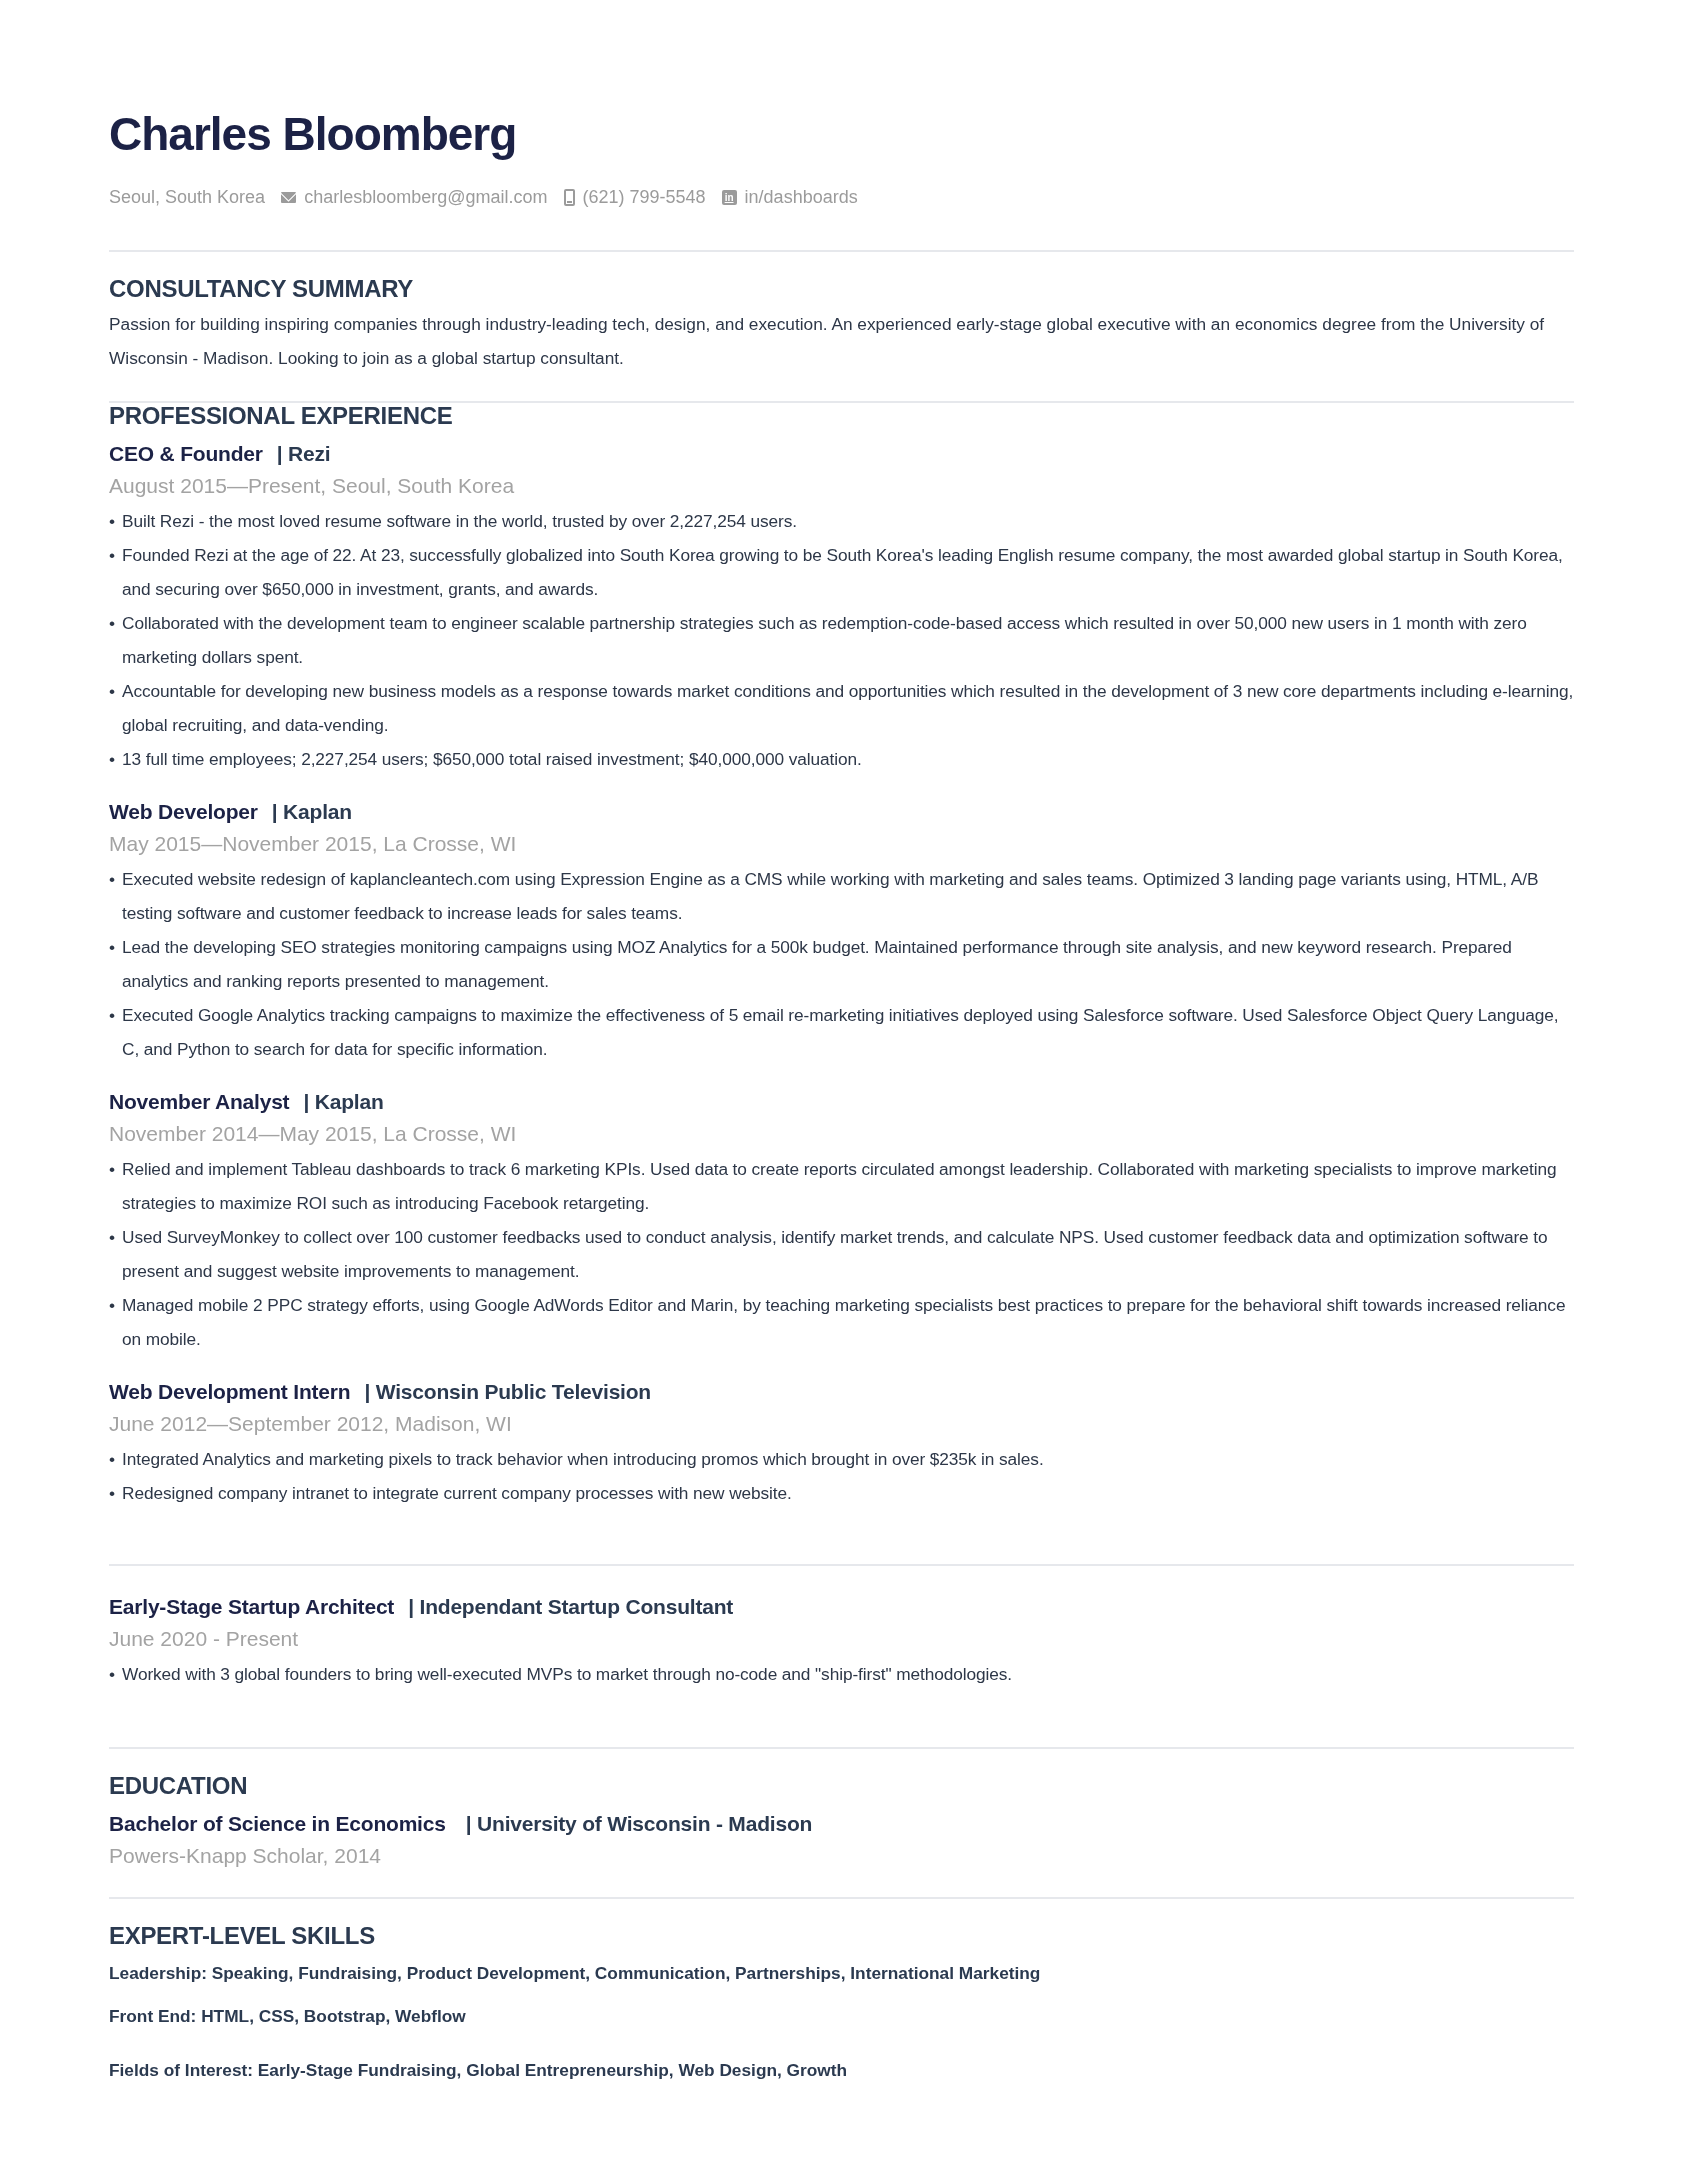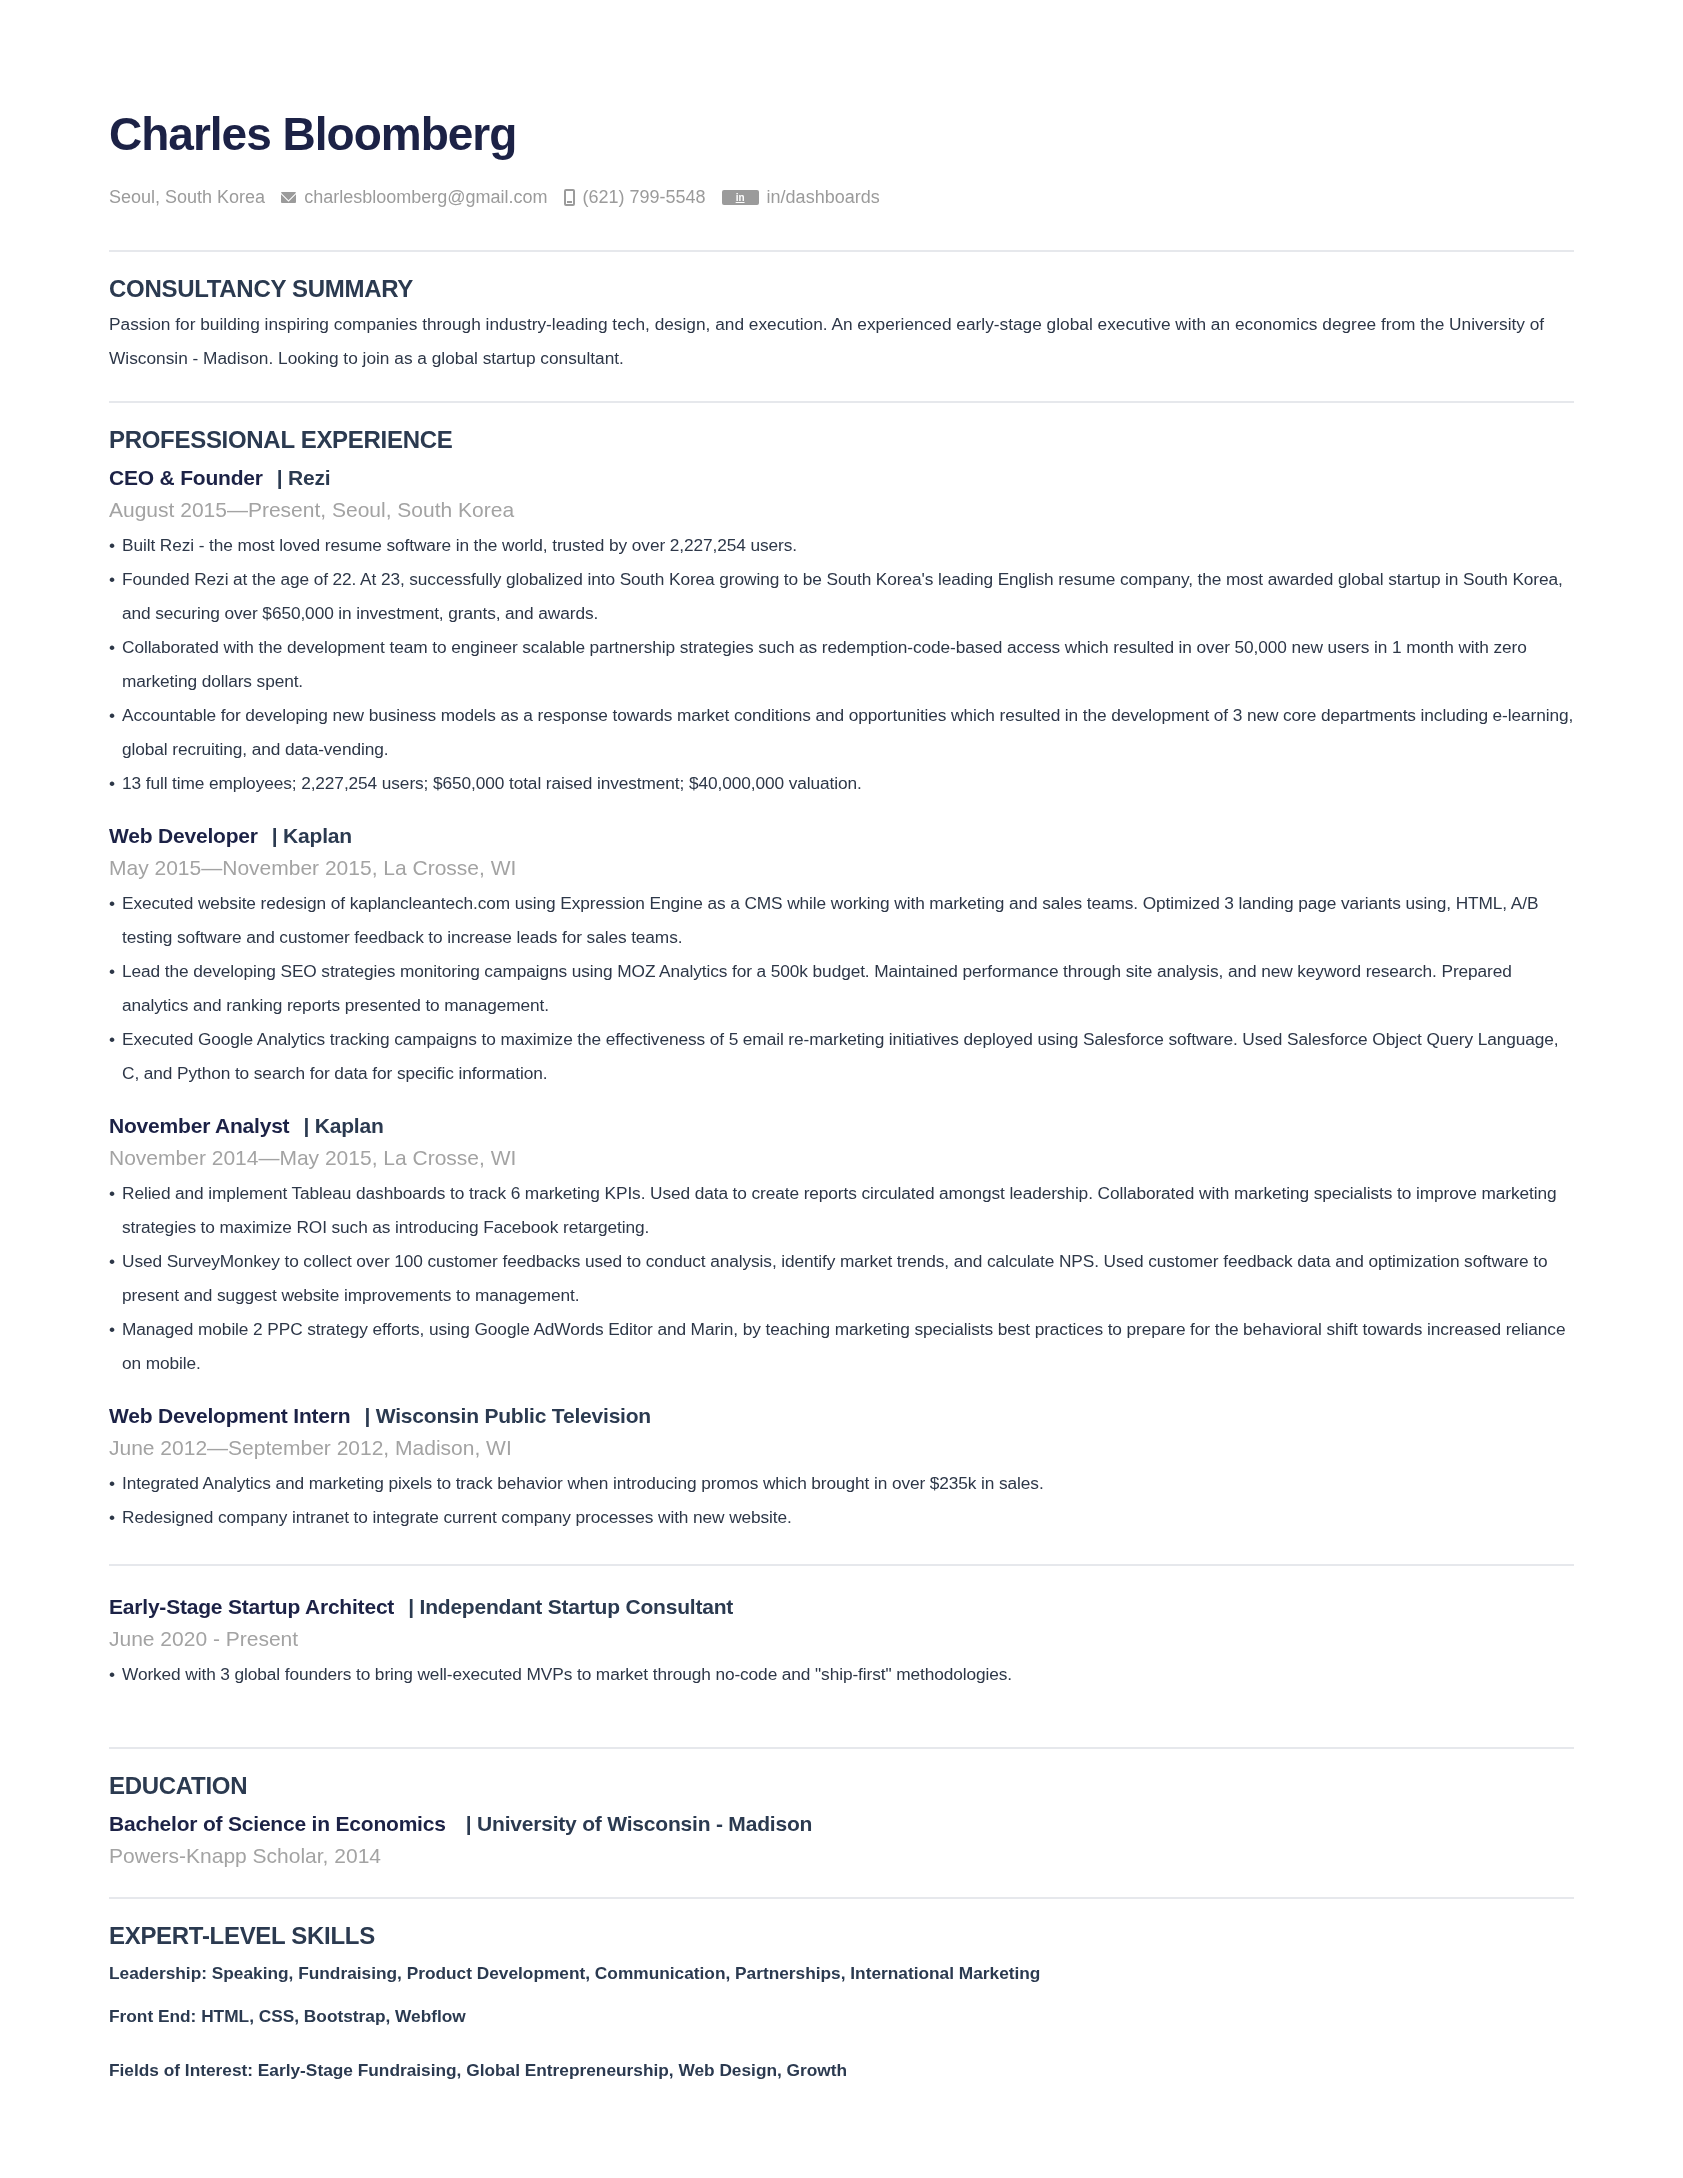--- a/index.html
+++ b/index.html
@@ -10,21 +10,21 @@
           color: #1c2246; letter-spacing: -1px; line-height: 55px; white-space: nowrap; }
   .contact { position: absolute; top: 184px; left: 0; font-size: 18px; color: #9b9b9b;
              display: flex; align-items: center; white-space: nowrap; line-height: 26px; }
   .contact .item { display: inline-flex; align-items: center; margin-right: 16px; }
   .icon { display: inline-block; width: 14px; height: 14px; margin-right: 8px; position: relative; }
   .icon-mail { width: 15px; height: 11px; background: #9b9b9b; border-radius: 1px; overflow: hidden; }
   .icon-mail::before { content: ""; position: absolute; left: 1px; top: -6px; width: 11px; height: 11px;
                        border: 1.5px solid #fff; transform: rotate(45deg); transform-origin: center; }
   .icon-phone { width: 11px; height: 17px; border: 2px solid #9b9b9b; border-radius: 2px; box-sizing: border-box; }
   .icon-phone::after { content: ""; position: absolute; left: 1px; right: 1px; bottom: 1px; height: 2px; background: #9b9b9b; }
-  .icon-li { width: 37px; height: 15px; background: #9b9b9b; border-radius: 2px; color: #fff;
+  .icon-li { width: 15px; height: 15px; background: #9b9b9b; border-radius: 2px; color: #fff;
              font-size: 10px; font-weight: 700; line-height: 15px; text-align: center; text-decoration: underline; }
   .divider { position: absolute; left: 0; width: 1465px; height: 2px; background: #e6e8ec; }
   .section { position: absolute; left: 0; width: 1465px; }
   .sec-title { margin: 0; font-size: 24px; font-weight: 700; color: #2b3a50; line-height: 32px;
                letter-spacing: -0.3px; white-space: nowrap; }
   .para { margin: 2px 0 0 0; font-size: 17.3px; line-height: 34px; color: #2d3748; }
   .job { position: relative; }
   .job-title { font-size: 21px; font-weight: 700; line-height: 32px; color: #1c2246; white-space: nowrap; letter-spacing: -0.2px; }
   .job-title .company { color: #2b3a50; }
   .job-title .sep { margin-left: 14px; color: #2b3a50; }
@@ -60,21 +60,21 @@
 
   <div class="divider" style="top:250px"></div>
 
   <section class="section" style="top:273px">
     <h2 class="sec-title">CONSULTANCY SUMMARY</h2>
     <p class="para">Passion for building inspiring companies through industry-leading tech, design, and execution. An experienced early-stage global executive with an economics degree from the University of Wisconsin - Madison. Looking to join as a global startup consultant.</p>
   </section>
 
   <div class="divider" style="top:401px"></div>
 
-  <section class="section" style="top:424px">
+  <section class="section" style="top:400px">
     <h2 class="sec-title">PROFESSIONAL EXPERIENCE</h2>
 
     <div class="job" style="margin-top:6px">
       <div class="job-title">
         <span>CEO &amp; Founder</span><span class="sep">|</span>
         <span class="company">Rezi</span>
       </div>
       <div class="job-meta">August 2015—Present,  Seoul, South Korea</div>
       <ul class="bullets">
         <li>Built Rezi - the most loved resume software in the world, trusted by over 2,227,254 users.</li>

